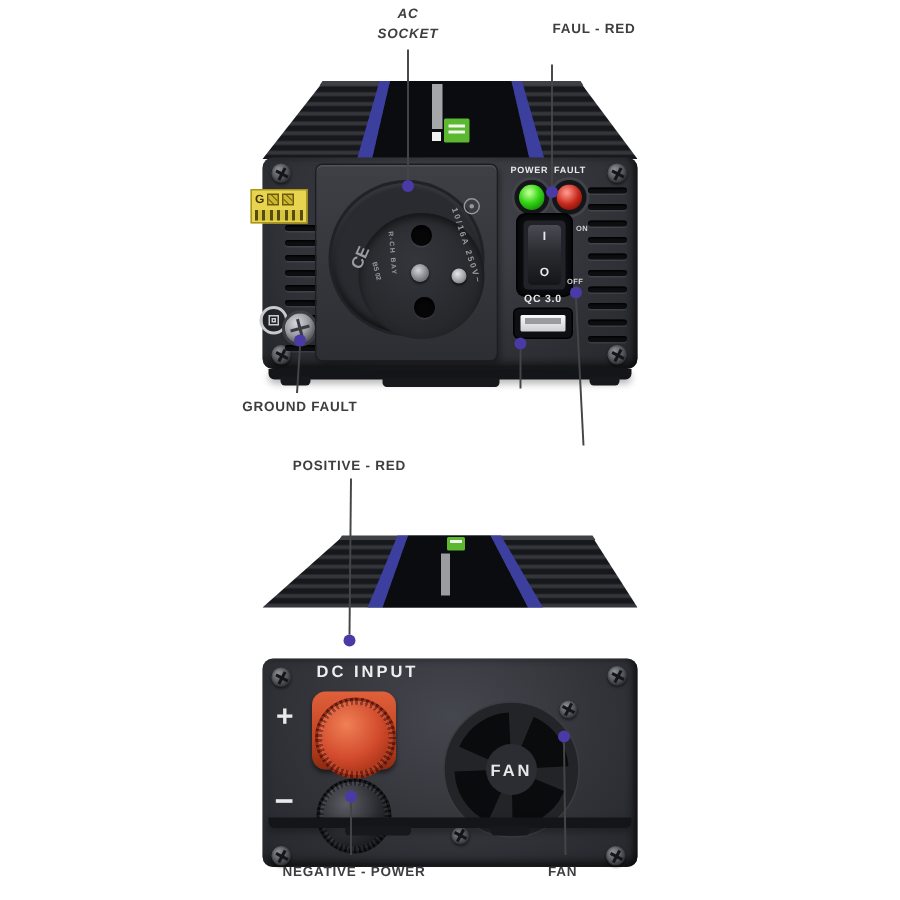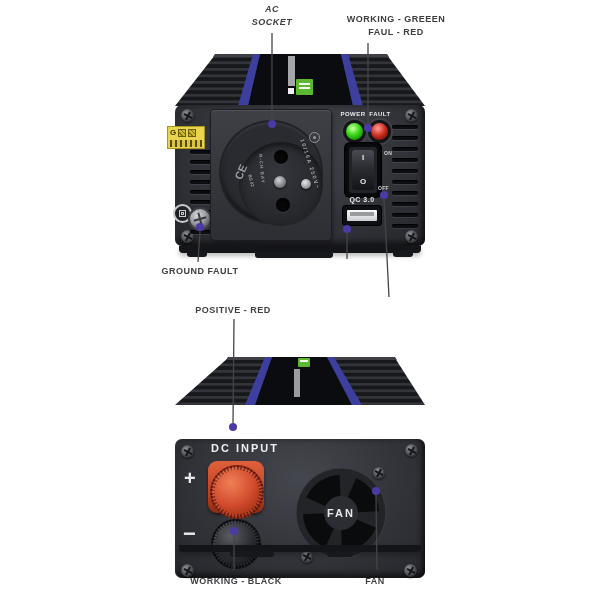--- a/index.html
+++ b/index.html
@@ -288,29 +288,28 @@
     <circle class="dot" cx="234" cy="531" r="4"></circle>
     <line x1="377" y1="570" x2="376" y2="495"></line>
     <circle class="dot" cx="376" cy="491" r="4"></circle>
   </svg>
 
   <div class="callout" style="left:232px;top:3px;width:80px;z-index:6;font-style:italic;">
     <div>AC</div>
     <div>SOCKET</div>
   </div>
   <div class="callout" style="left:326px;top:13px;width:140px;z-index:6;">
-    <div>WORKING - GREEEN</div>
     <div>FAUL - RED</div>
   </div>
   <div class="callout" style="left:150px;top:265px;width:100px;z-index:6;">
     <div>GROUND FAULT</div>
   </div>
   <div class="callout" style="left:183px;top:304px;width:100px;z-index:6;">
     <div>POSITIVE - RED</div>
   </div>
   <div class="callout" style="left:186px;top:575px;width:100px;z-index:6;">
-    <div>WORKING - BLACK</div>
+    <div>NEGATIVE - POWER</div>
   </div>
   <div class="callout" style="left:345px;top:575px;width:60px;z-index:6;">
     <div>FAN</div>
   </div>
 
 </div>
 
 </body></html>

